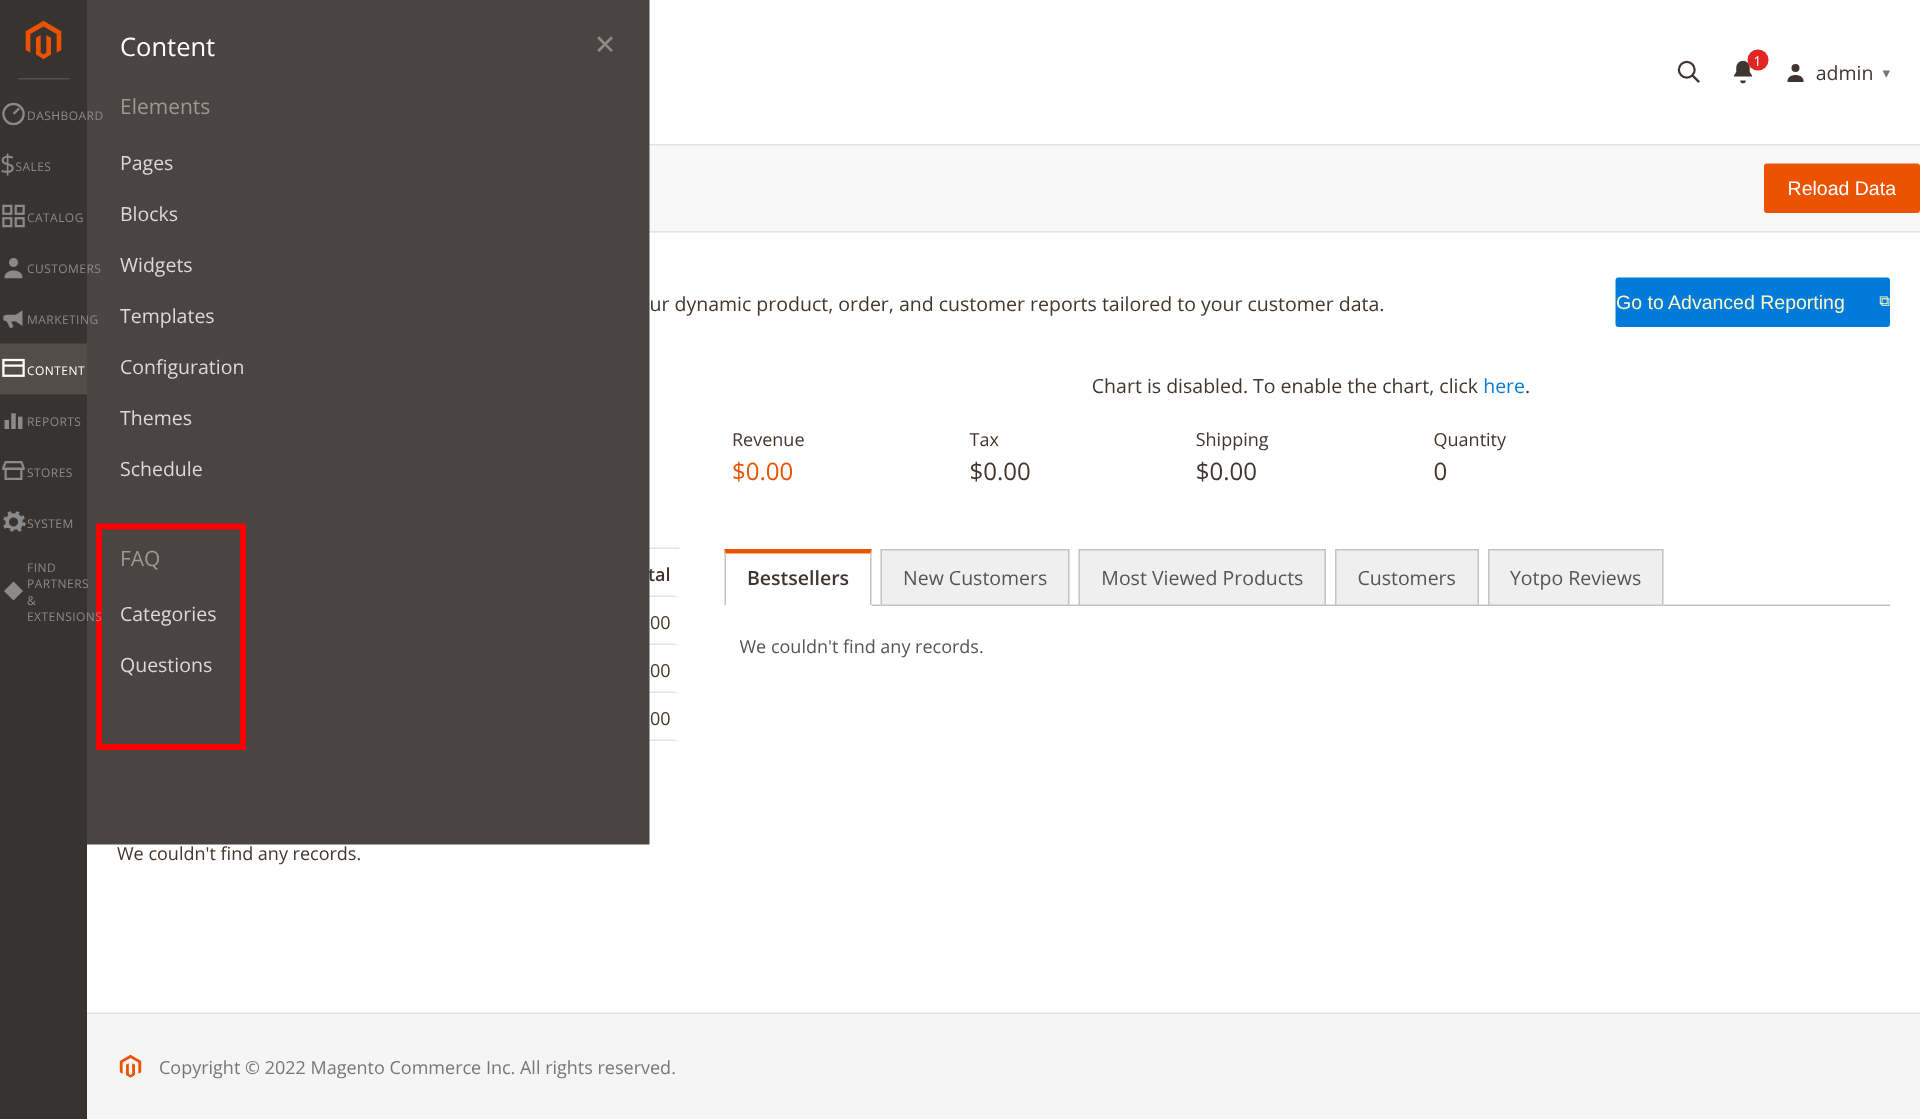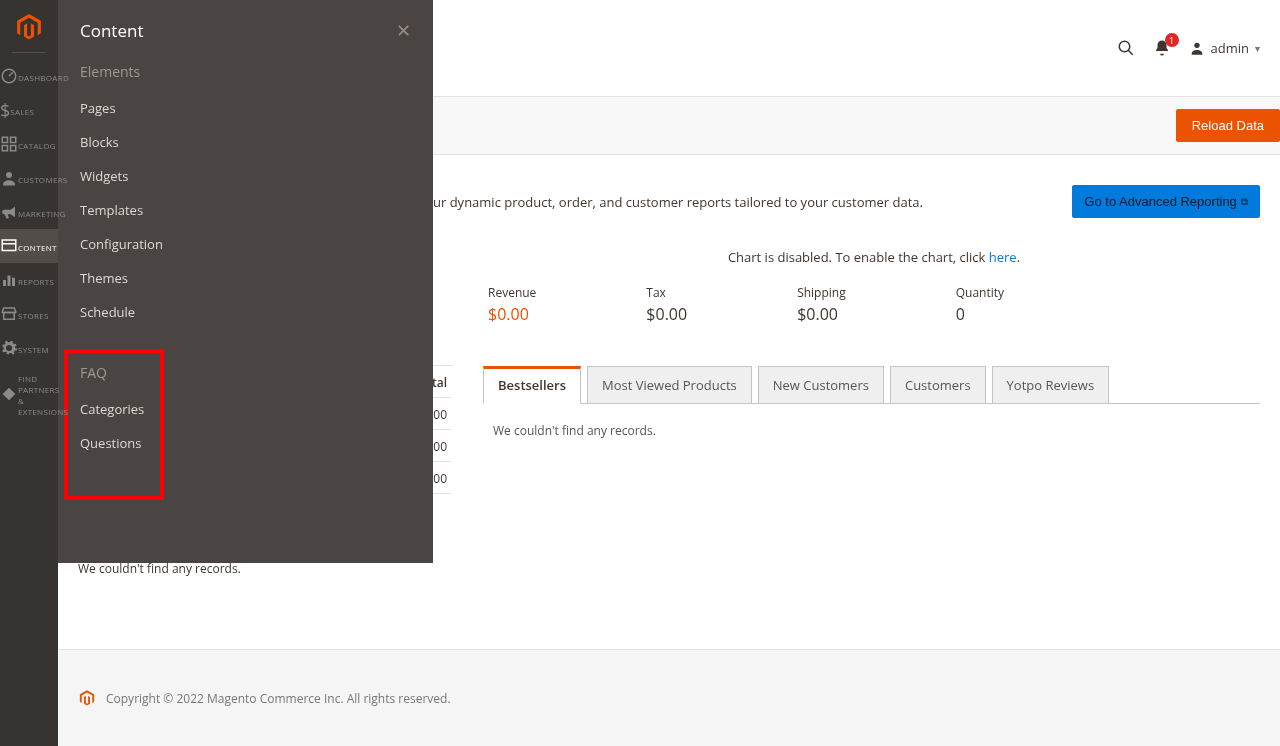--- a/index.html
+++ b/index.html
@@ -154,25 +154,25 @@
     font-size: 13px; cursor: pointer;
     border-radius: 2px;
   }
 
   .advanced-row {
     display: flex; justify-content: space-between; align-items: center;
     margin-bottom: 30px;
   }
   .advanced-text { font-size: 13px; color: var(--text-body); }
   .btn-blue {
-    background: var(--blue-btn); color: #0f172a;
-    border: none; padding: 9px 12px;
+    background: var(--blue-btn); color: #fef9c3;
+    border: none; padding: 9px 0;
     font-size: 13px; cursor: pointer;
     border-radius: 2px;
-    display: flex; align-items: center; gap: 4px;
+    display: flex; align-items: center; gap: 23px;
   }
   .btn-blue .ext-icon { font-size: 10px; }
 
   .chart-note {
     text-align: center;
     font-size: 13px;
     color: var(--text-body);
     margin-bottom: 18px;
     padding-left: 410px;
   }
@@ -236,21 +236,21 @@
     border-bottom: 1px solid #e3e3e3;
   }
 
   .search-terms-block { margin-bottom: 30px; }
   .search-terms-title { font-size: 16px; font-weight: 700; color: var(--text-body); margin-bottom: 2px; }
   .search-terms-msg { font-size: 12px; color: var(--text-body); }
 
   .footer {
     background: var(--footer-bg);
     border-top: 1px solid #e3e3e3;
-    padding: 39px 20px;
+    padding: 26px 20px;
     display: flex;
     justify-content: flex-start;
     align-items: flex-start;
     font-size: 12px;
     color: #777;
     margin-top: auto;
   }
   .footer-left { display: flex; align-items: center; gap: 10px; }
   .footer-logo { color: var(--orange); width: 18px; height: 18px; }
   .footer-right { text-align: right; }
@@ -460,22 +460,22 @@
           <tr>
                 <td>0.00</td>
               </tr>
         </tbody>
           </table>
       </div>
 
       <div class="wide-col">
         <div class="tabs-row">
           <div class="tab active">Bestsellers</div>
+          <div class="tab">New Customers</div>
           <div class="tab">Most Viewed Products</div>
-          <div class="tab">New Customers</div>
           <div class="tab">Customers</div>
           <div class="tab">Yotpo Reviews</div>
         </div>
         <div class="no-records">We couldn't find any records.</div>
       </div>
     </div>
 
     <div class="search-terms-block">
       <div class="search-terms-title">Top Search Terms</div>
       <div class="search-terms-msg">We couldn't find any records.</div>

